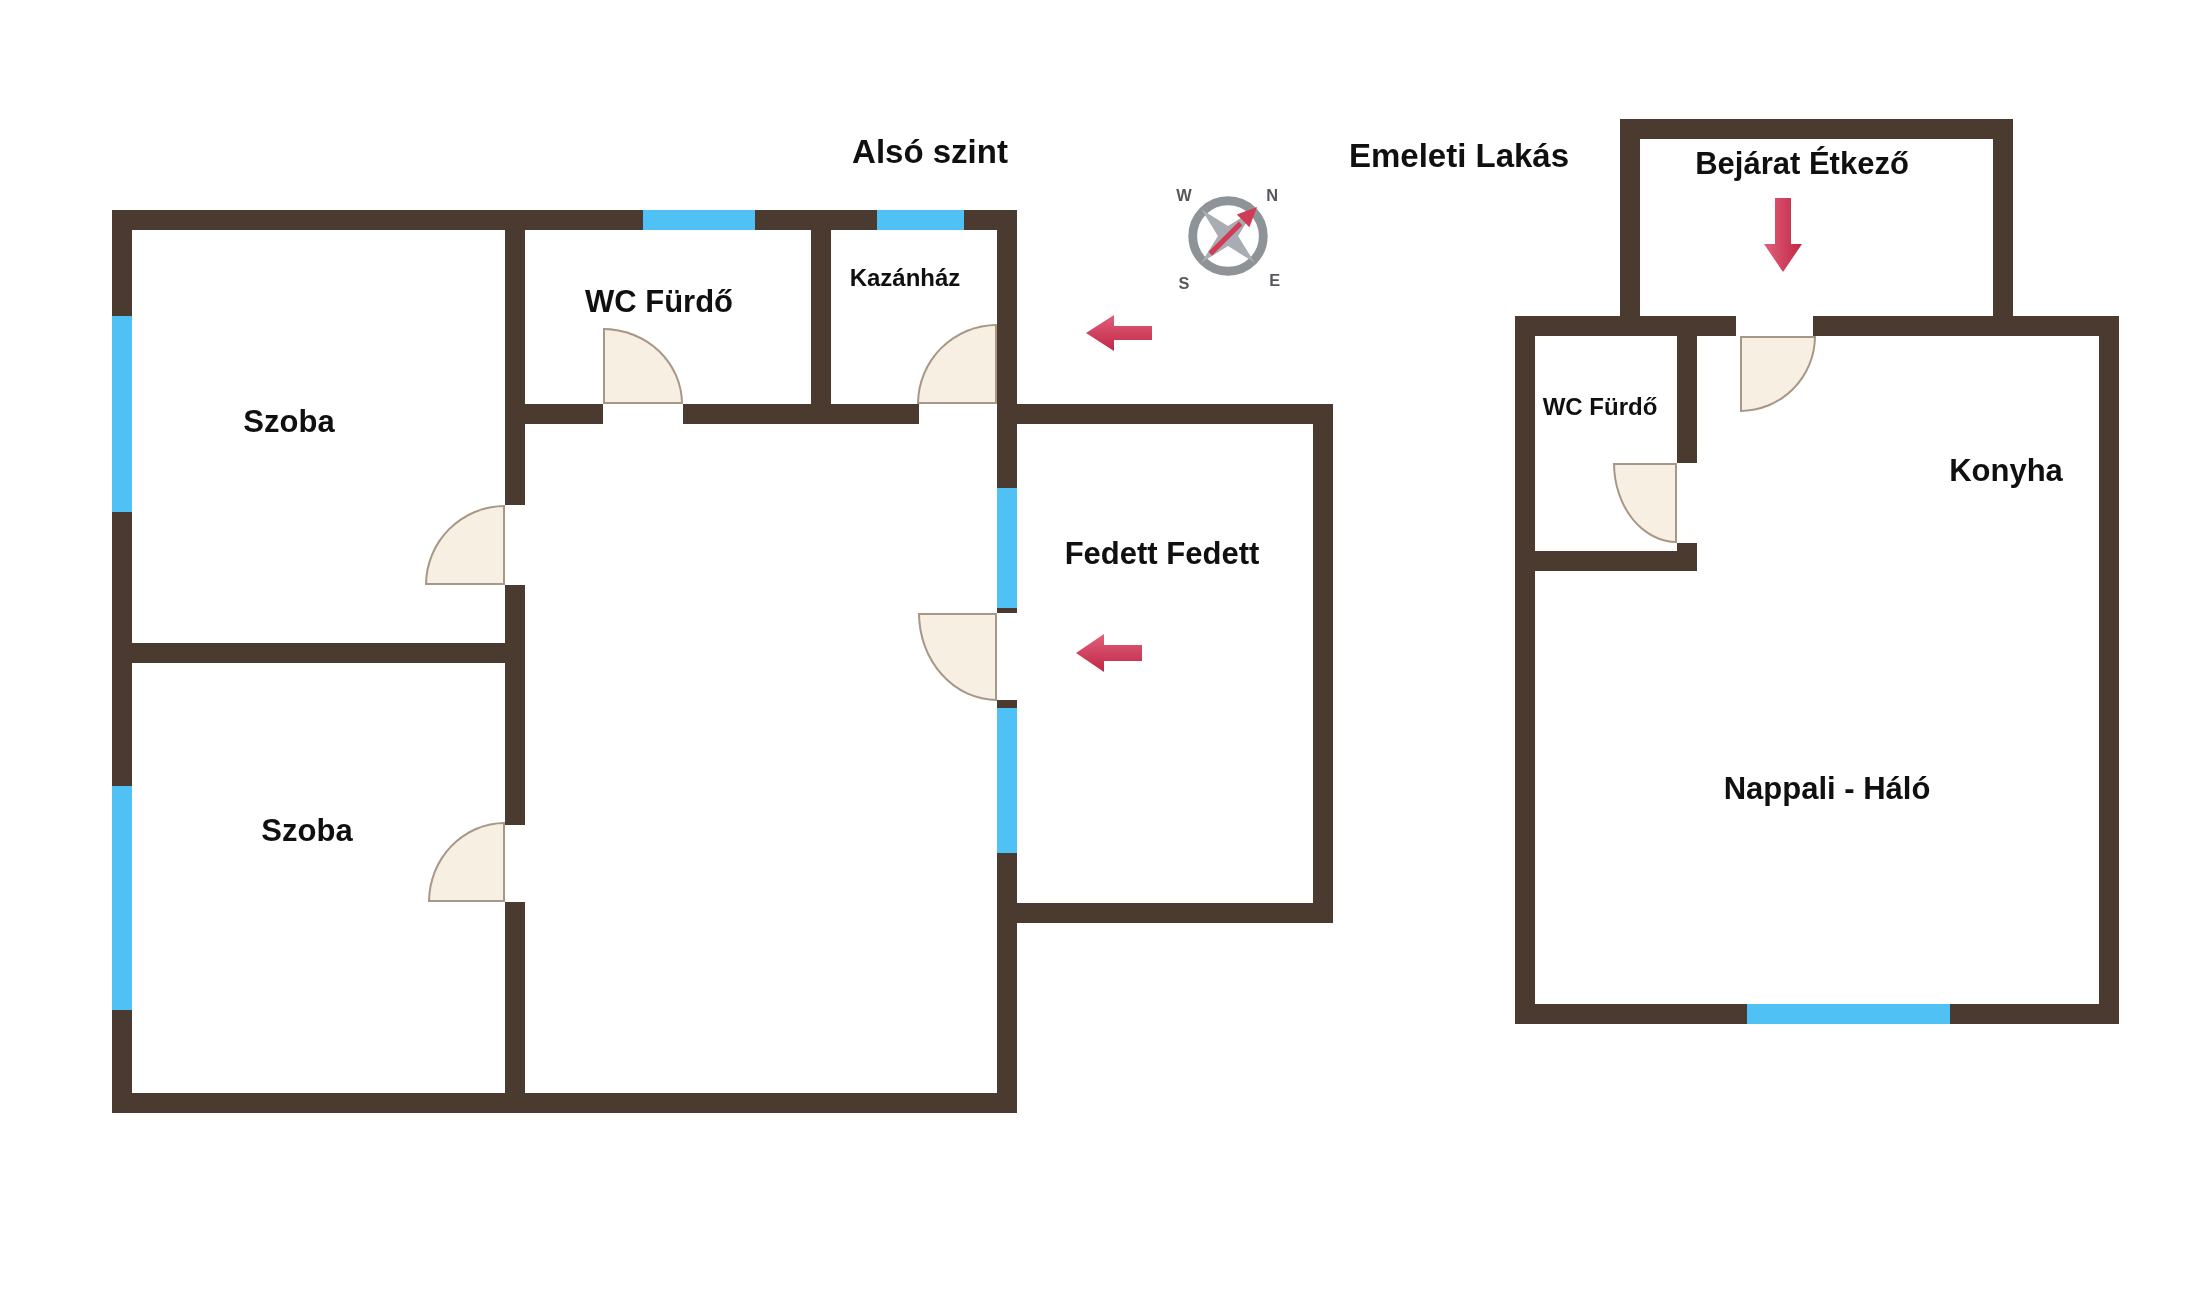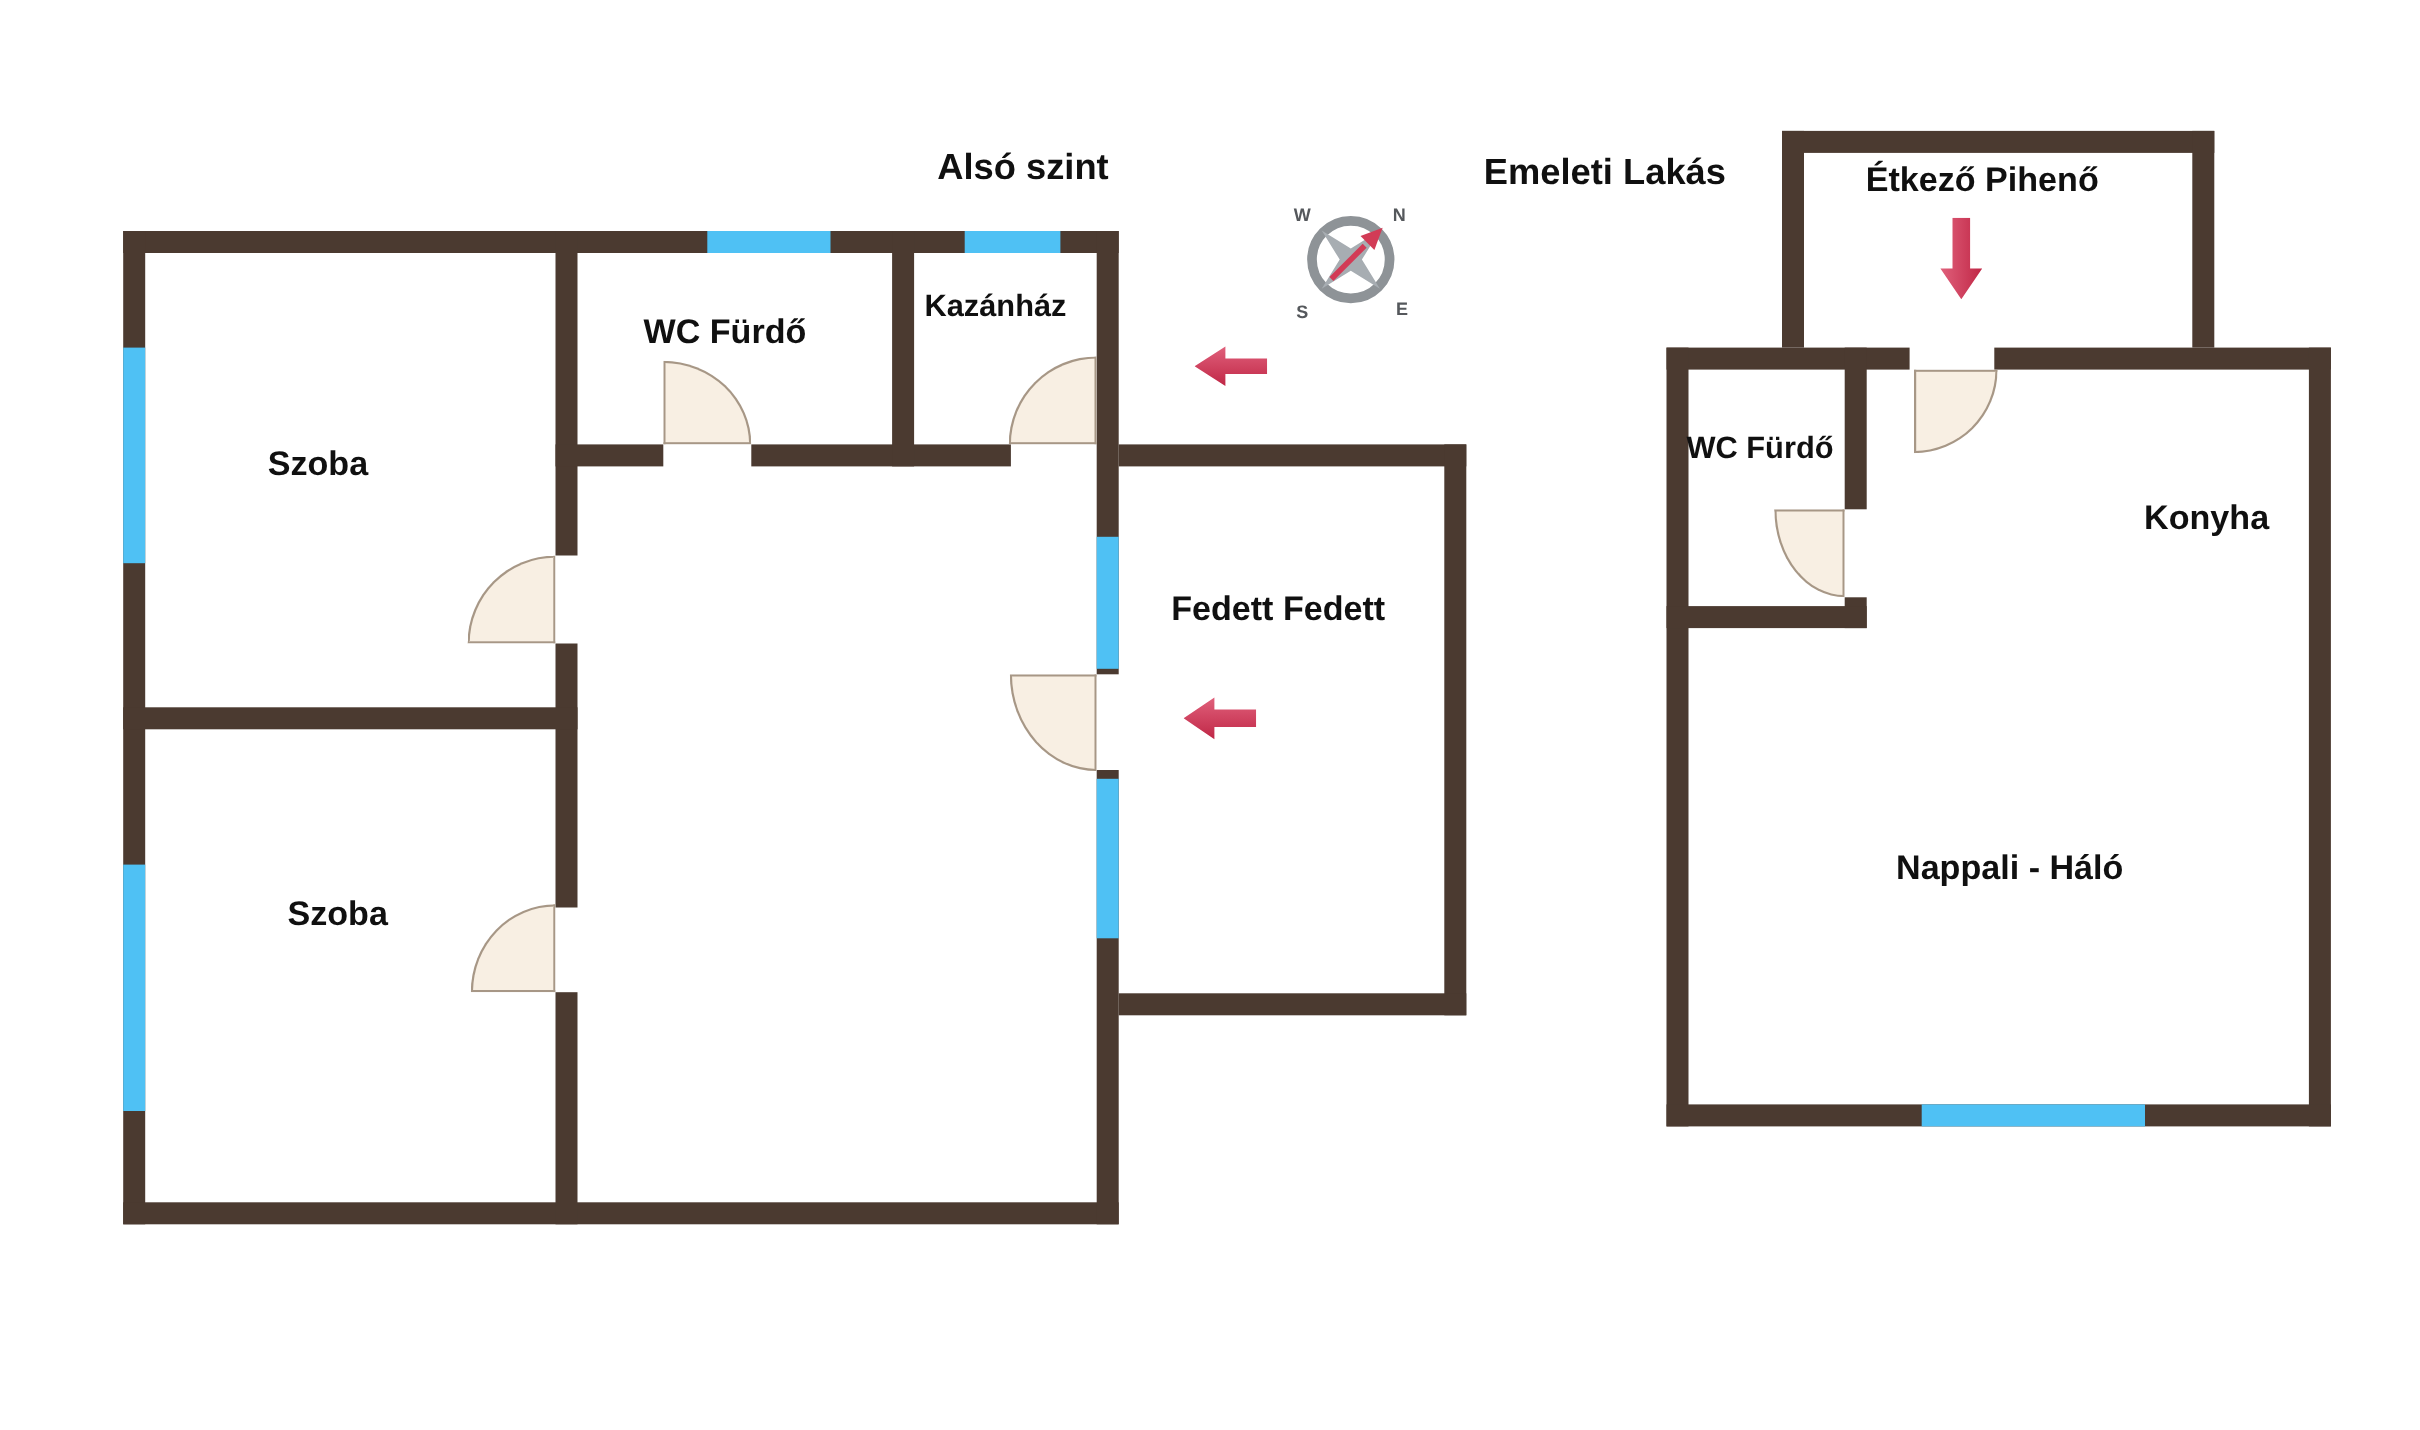--- a/index.html
+++ b/index.html
@@ -9,21 +9,21 @@
   .win{position:absolute;background:#4fc1f4;z-index:3;}
   .door{position:absolute;background:#f8efe3;border:2px solid #a79786;box-sizing:border-box;z-index:2;}
   .r-tl{border-radius:100% 0 0 0;}
   .r-tr{border-radius:0 100% 0 0;}
   .r-br{border-radius:0 0 100% 0;}
   .r-bl{border-radius:0 0 0 100%;}
   .lbl{position:absolute;transform:translate(-50%,-50%);font-weight:700;color:#101010;
        white-space:nowrap;z-index:4;}
   .s33{font-size:33px;}
   .s31{font-size:31px;}
-  .s24{font-size:28px;}
+  .s24{font-size:24px;}
   .icon{position:absolute;z-index:6;}
   #watermark{position:absolute;left:1003px;top:594px;width:200px;text-align:center;z-index:1;}
   #wm-logo{font-size:100px;font-weight:700;color:#bcbcbc;line-height:1.0;letter-spacing:2px;}
   .wm-line{font-size:28px;font-weight:700;color:#b5b5b5;letter-spacing:3px;margin-top:2px;}
   .compass-letter{font-size:13px;font-weight:700;fill:#55585c;}
 </style>
 </head>
 <body>
 
 <div id="canvas">
@@ -68,21 +68,21 @@
   <div class="door r-tr" style="left:603px;top:328px;width:80px;height:76px;"></div>
   <div class="door r-tl" style="left:917px;top:324px;width:80px;height:80px;"></div>
   <div class="door r-tl" style="left:425px;top:505px;width:80px;height:80px;"></div>
   <div class="door r-tl" style="left:428px;top:822px;width:77px;height:80px;"></div>
   <div class="door r-bl" style="left:918px;top:613px;width:79px;height:88px;"></div>
   <div class="door r-br" style="left:1740px;top:336px;width:76px;height:76px;"></div>
   <div class="door r-bl" style="left:1613px;top:463px;width:64px;height:80px;"></div>
 
   <div class="lbl s33" style="left:930px;top:152px;">Alsó szint</div>
   <div class="lbl s33" style="left:1459px;top:156px;">Emeleti Lakás</div>
-  <div class="lbl s31" style="left:1802px;top:164px;">Étkező Pihenő</div>
+  <div class="lbl s31" style="left:1802px;top:164px;">Bejárat Étkező</div>
   <div class="lbl s31" style="left:659px;top:302px;">WC Fürdő</div>
   <div class="lbl s24" style="left:905px;top:278px;">Kazánház</div>
   <div class="lbl s31" style="left:289px;top:422px;">Szoba</div>
   <div class="lbl s31" style="left:307px;top:831px;">Szoba</div>
   <div class="lbl s31" style="left:1162px;top:554px;">Fedett Fedett</div>
   <div class="lbl s24" style="left:1600px;top:407px;">WC Fürdő</div>
   <div class="lbl s31" style="left:2006px;top:471px;">Konyha</div>
   <div class="lbl s31" style="left:1827px;top:789px;">Nappali - Háló</div>
 
   <div class="icon" style="left:1165px;top:173px;width:126px;height:126px;">

